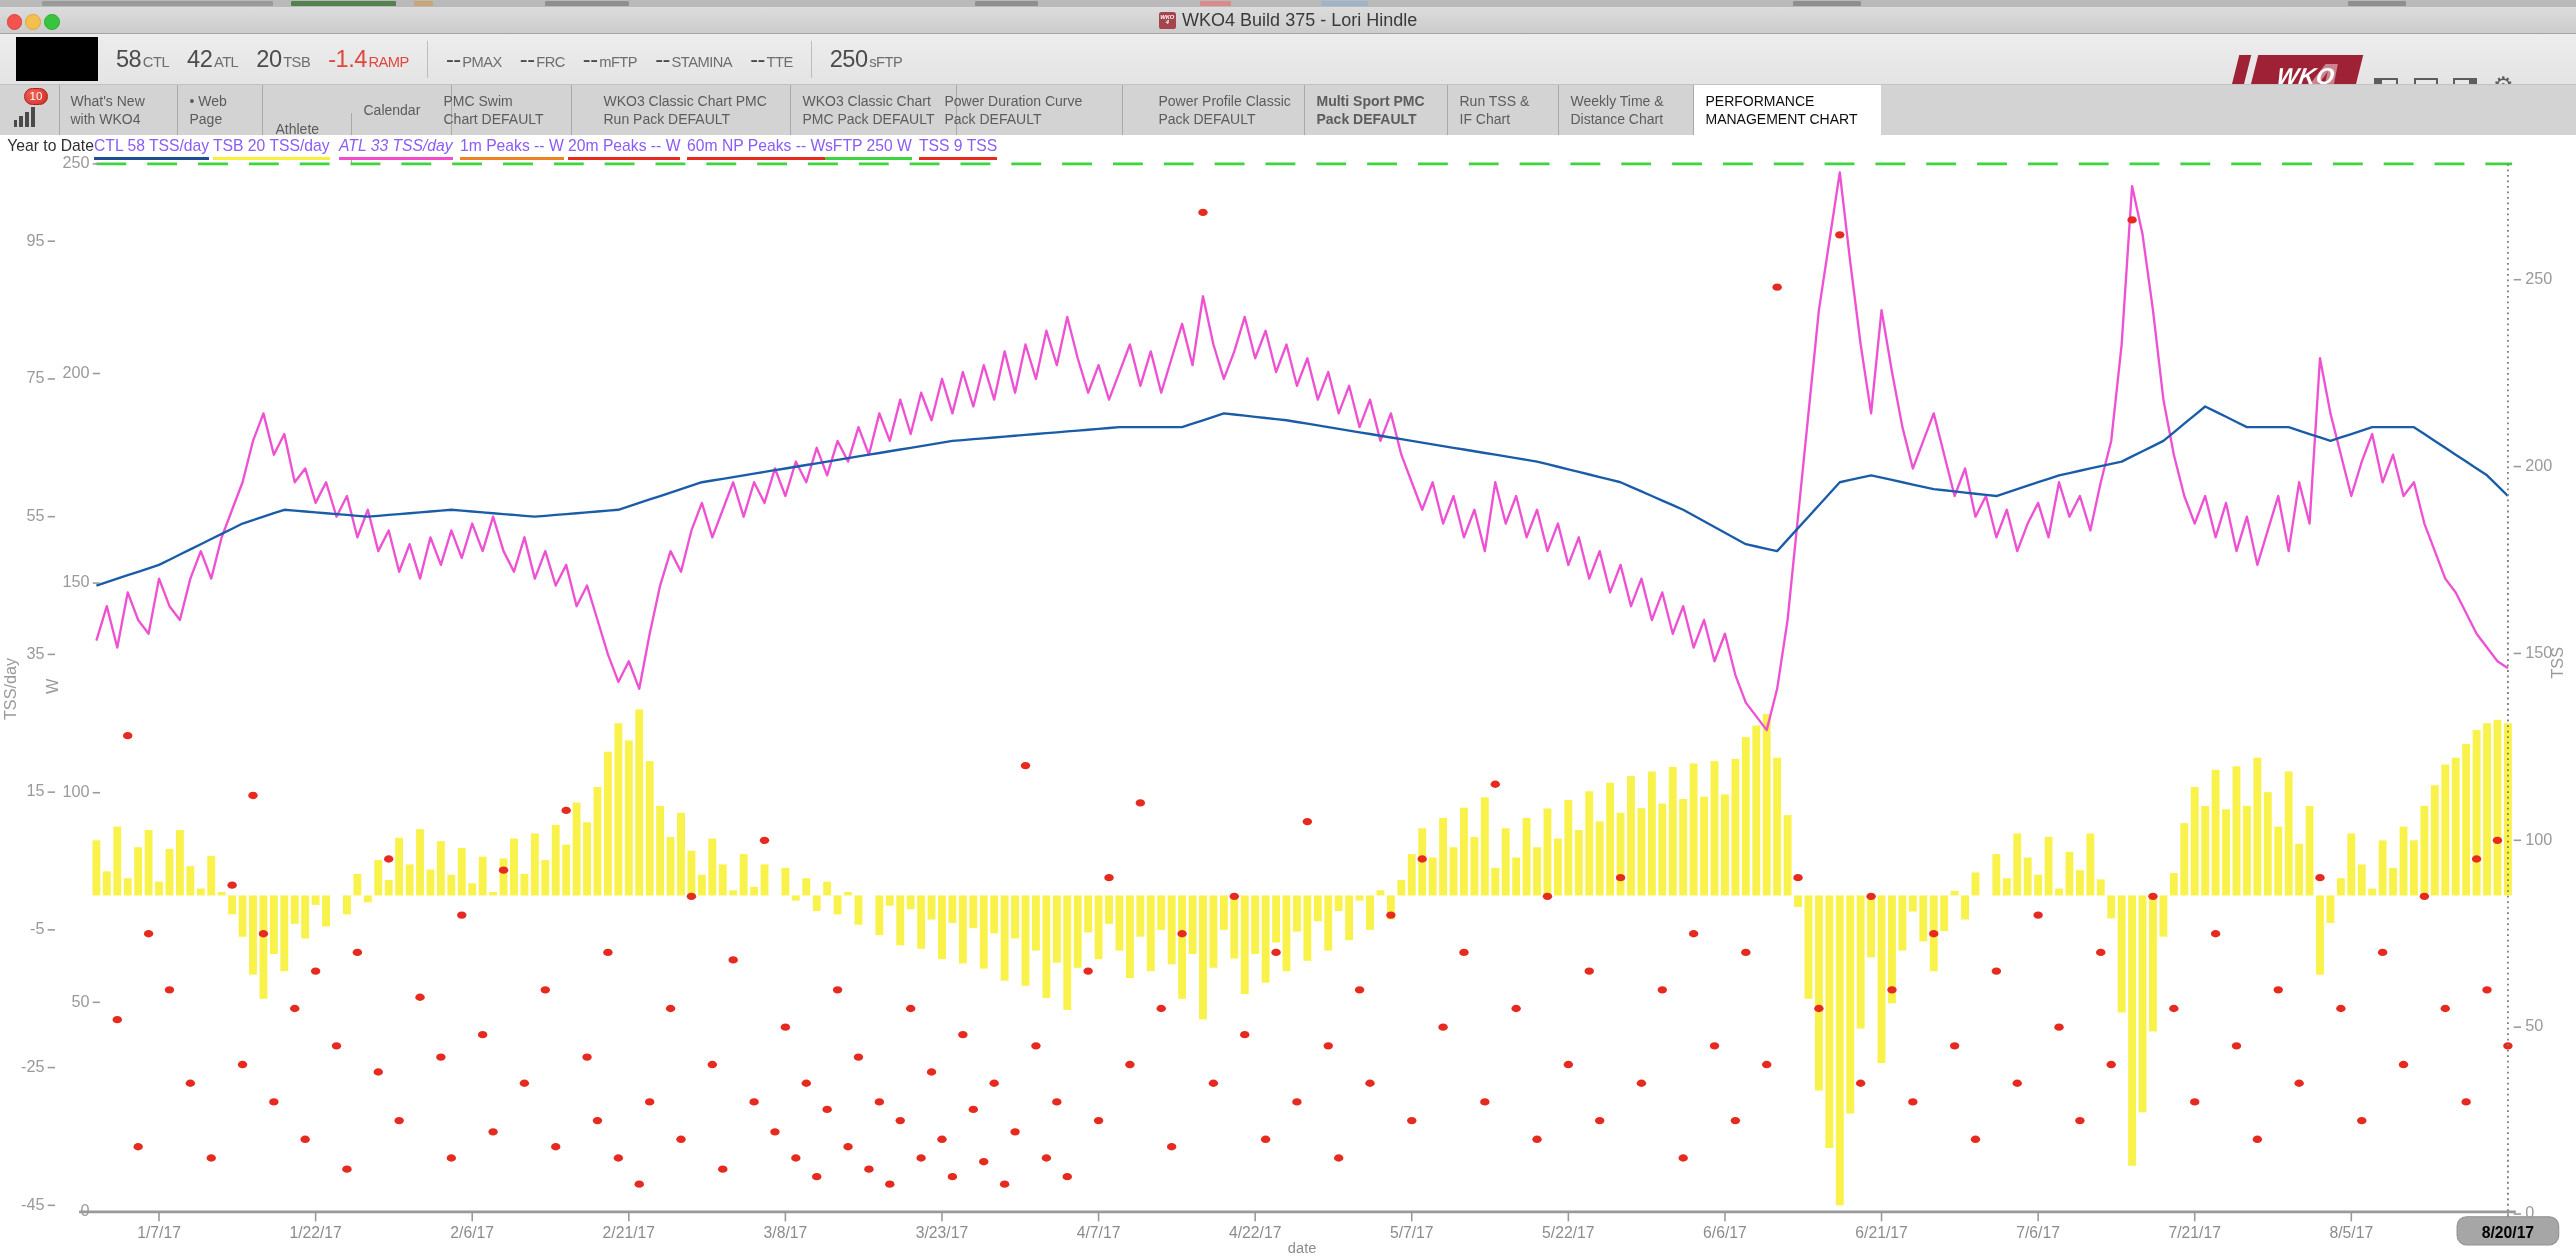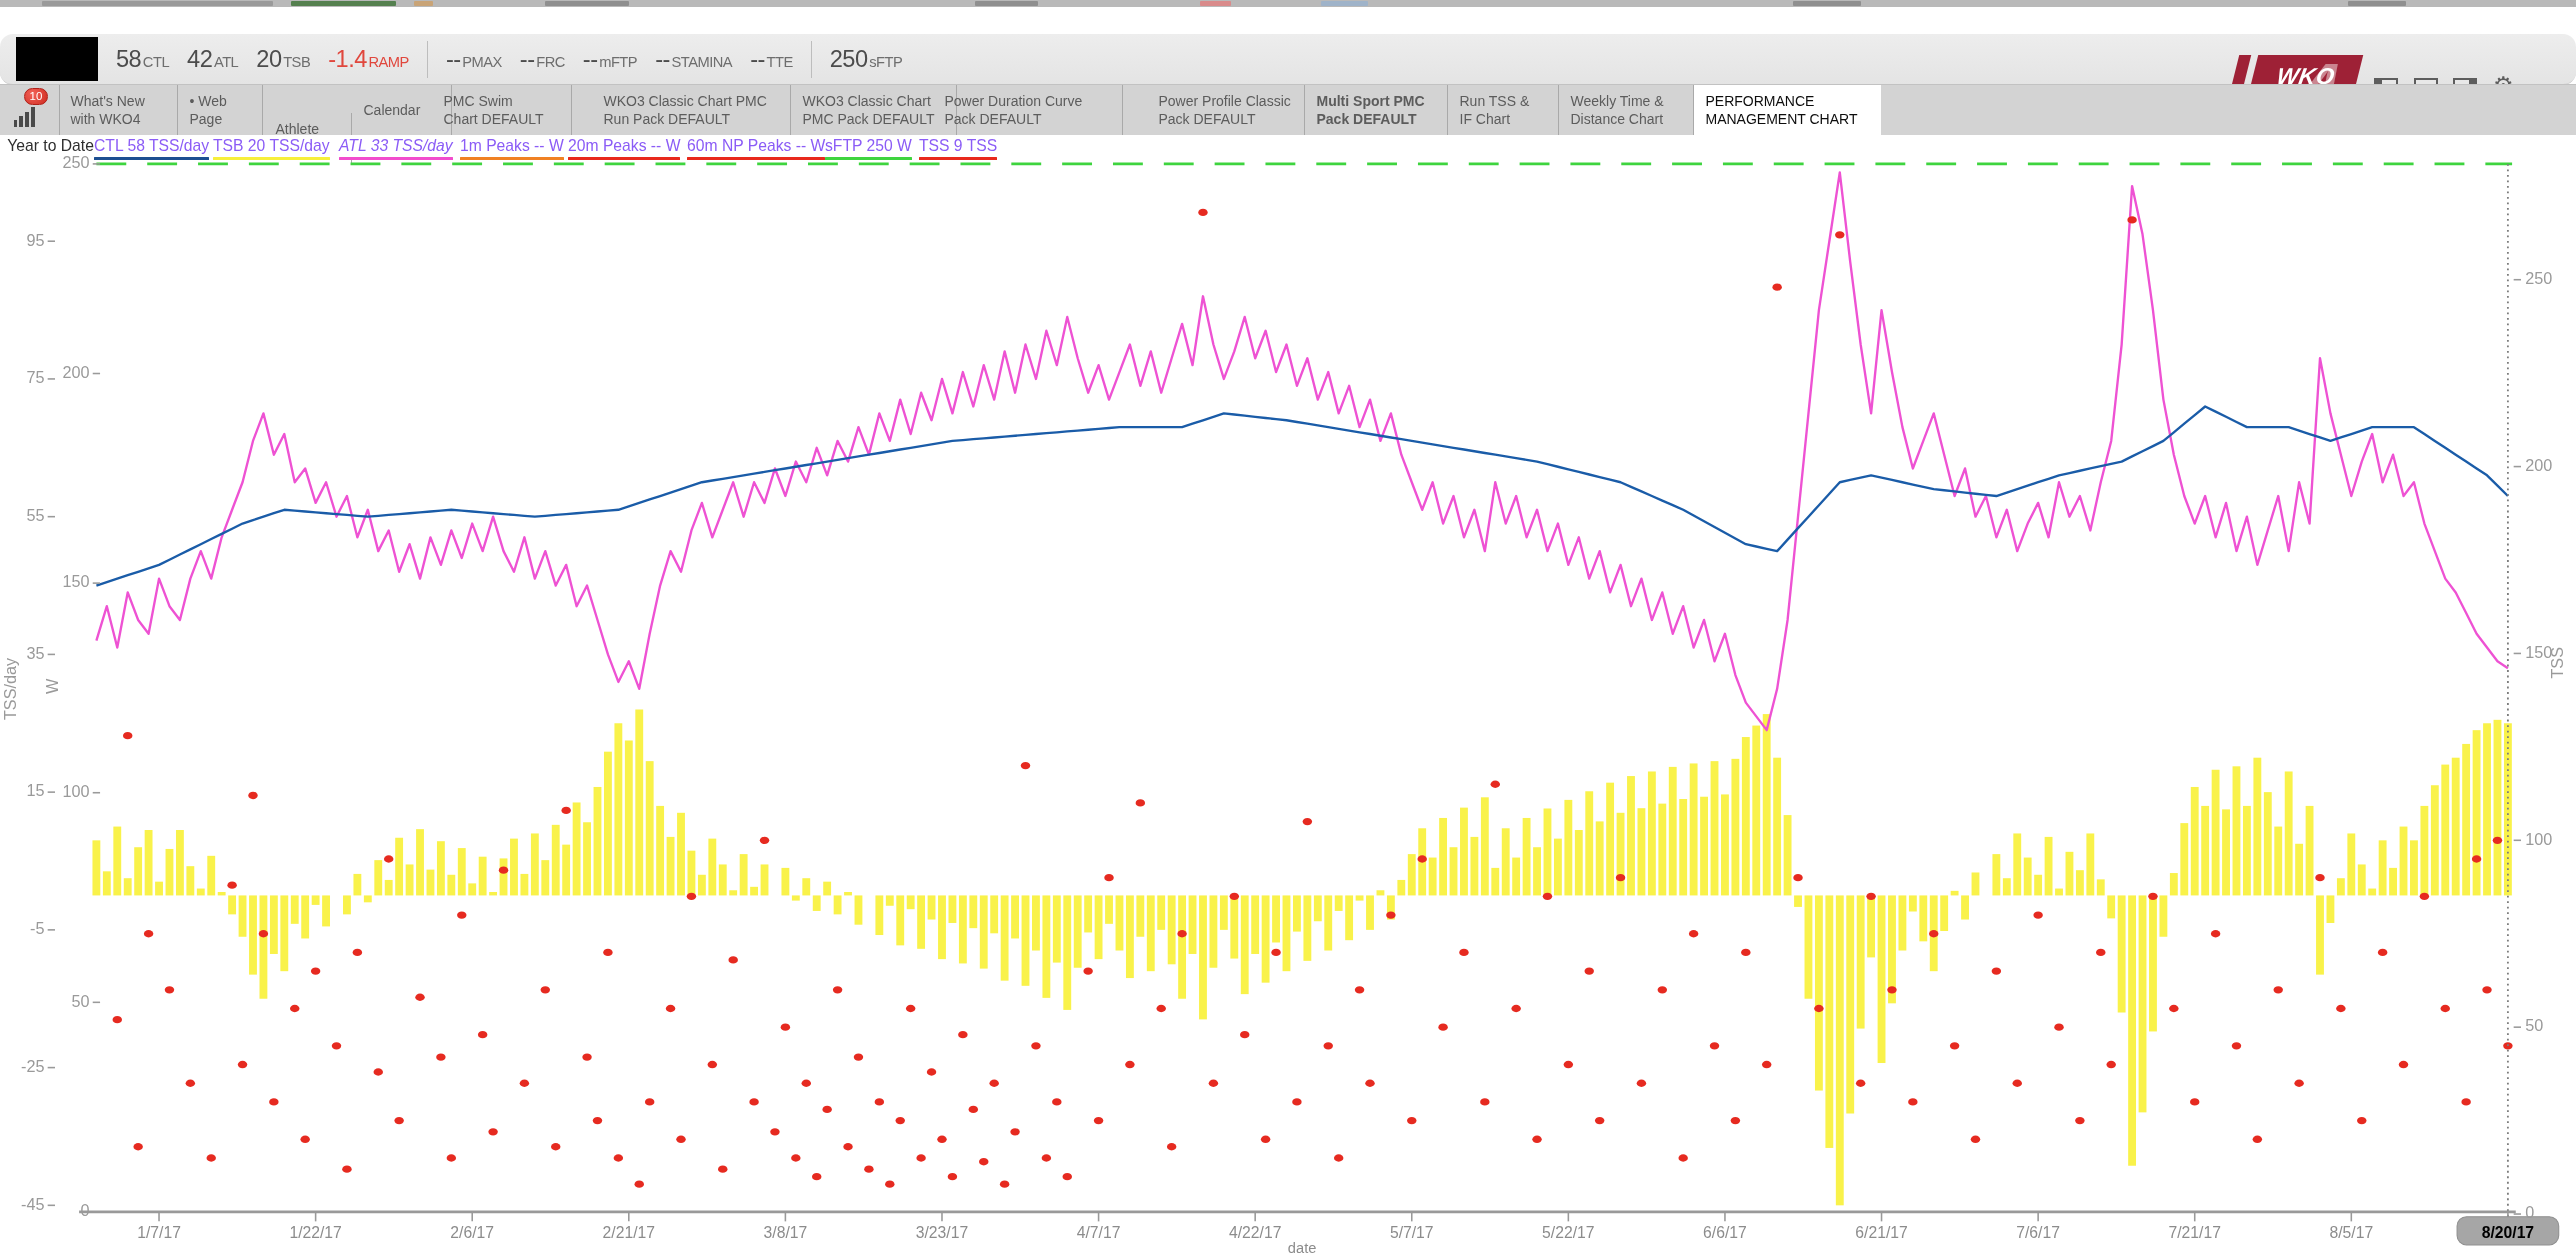--- a/index.html
+++ b/index.html
@@ -12,21 +12,21 @@
   .titlebar{position:absolute;left:0;top:7.3px;width:2576px;height:26px;
     background:linear-gradient(#dcdcdc,#cccccc);border-bottom:0.5px solid #a3a3a3;}
   .tl{position:absolute;top:6.8px;width:13.6px;height:13.6px;border-radius:50%;}
   .title-center{position:absolute;left:0;right:0;top:0;height:26px;display:flex;
     align-items:center;justify-content:center;gap:6.3px;color:#3a3a3a;font-size:18px;}
   .title-ico{width:17px;height:17px;background:#a4454e;border-radius:2.6px;color:#fff;
     font-size:5.8px;line-height:5.2px;font-weight:bold;font-style:italic;display:flex;
     align-items:center;justify-content:center;text-align:center;white-space:pre-line;}
   
   .statsbar{position:absolute;left:0;top:34px;width:2576px;height:50px;
-    background:linear-gradient(#ededed,#e4e4e4);border-bottom:0.5px solid #cccccc;border-radius:13px;}
+    background:linear-gradient(#ededed,#e4e4e4);border-bottom:0.5px solid #cccccc;}
   .avatar{position:absolute;left:15.7px;top:3.1px;width:82px;height:44px;background:#000;}
   .stats{position:absolute;left:116px;top:0;height:50px;display:flex;align-items:center;gap:18px;}
   .stat{display:flex;align-items:baseline;gap:1.6px;letter-spacing:-0.5px;}
   .stat .v{font-size:23.6px;color:#4c4c4c;}
   .stat .l{font-size:14.7px;color:#6e6e6e;}
   .stat.accent .v,.stat.accent .l{color:#e0473d;}
   .ssep{width:1px;height:37px;background:#bdbdbd;}
   
   .logo{position:absolute;top:21px;left:2234px;width:136px;height:42px;}
   .logo .stripe{position:absolute;left:0;top:0;width:11.5px;height:42px;background:#9e2136;transform:skewX(-14deg);}
@@ -71,20 +71,30 @@
     <span style="left:291px;width:105px;background:#55804f"></span>
     <span style="left:414px;width:19px;background:#c9a477"></span>
     <span style="left:545px;width:84px;background:#8f8f8f"></span>
     <span style="left:975px;width:63px;background:#8f8f8f"></span>
     <span style="left:1200px;width:31px;background:#d98b8b"></span>
     <span style="left:1321px;width:47px;background:#9fb3c9"></span>
     <span style="left:1793px;width:68px;background:#8f8f8f"></span>
     <span style="left:2348px;width:58px;background:#8f8f8f"></span>
   </div>
 
+  <div class="titlebar">
+    <span class="tl" style="left:6.8px;background:#f2544d;border:0.5px solid #d8443e;"></span>
+    <span class="tl" style="left:25px;background:#f4bf4f;border:0.5px solid #dda93c;"></span>
+    <span class="tl" style="left:44px;background:#37c53f;border:0.5px solid #2dab35;"></span>
+    <div class="title-center">
+      <span class="title-ico">WKO
+4</span>
+      <span>WKO4 Build 375 - Lori Hindle</span>
+    </div>
+  </div>
 
   <div class="statsbar">
     <div class="avatar"></div>
     <div class="stats" id="stats">
         <div class="stat">
           <span class="v">58</span>
           <span class="l">CTL</span>
         </div>
         <div class="stat">
           <span class="v">42</span>

